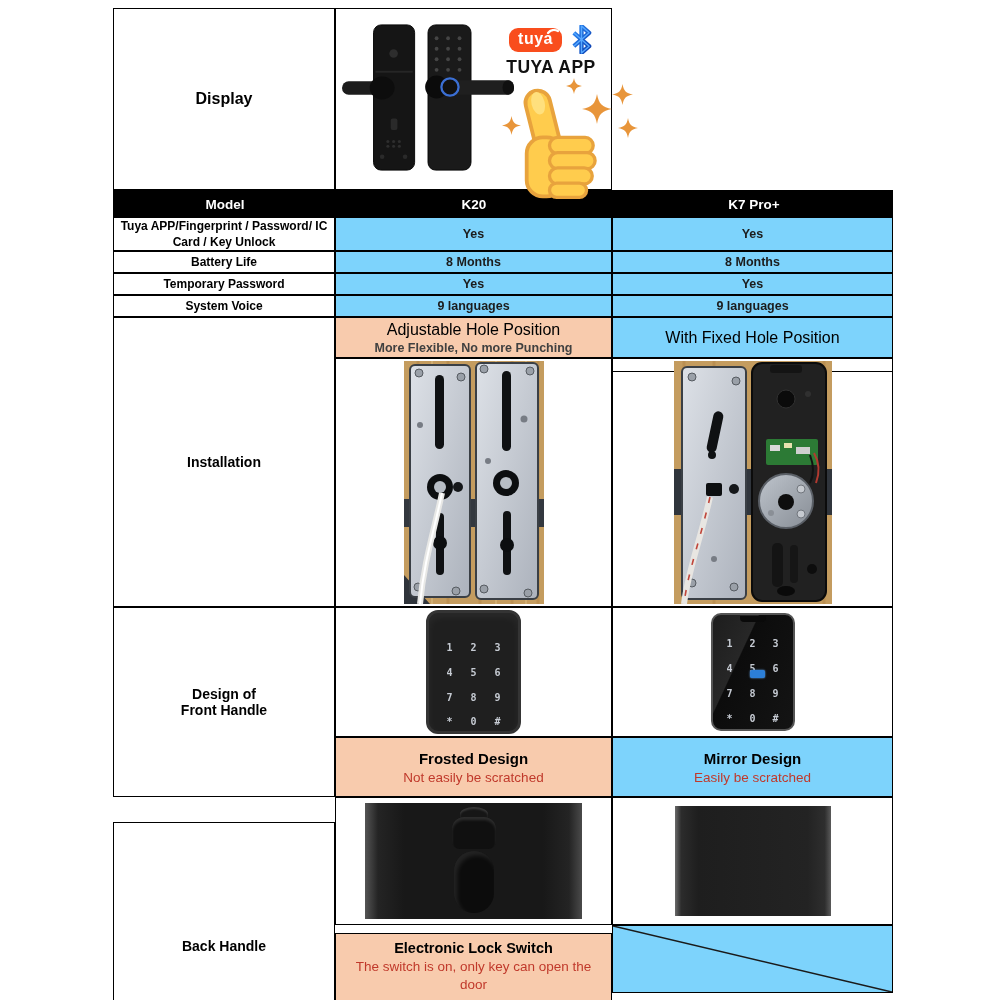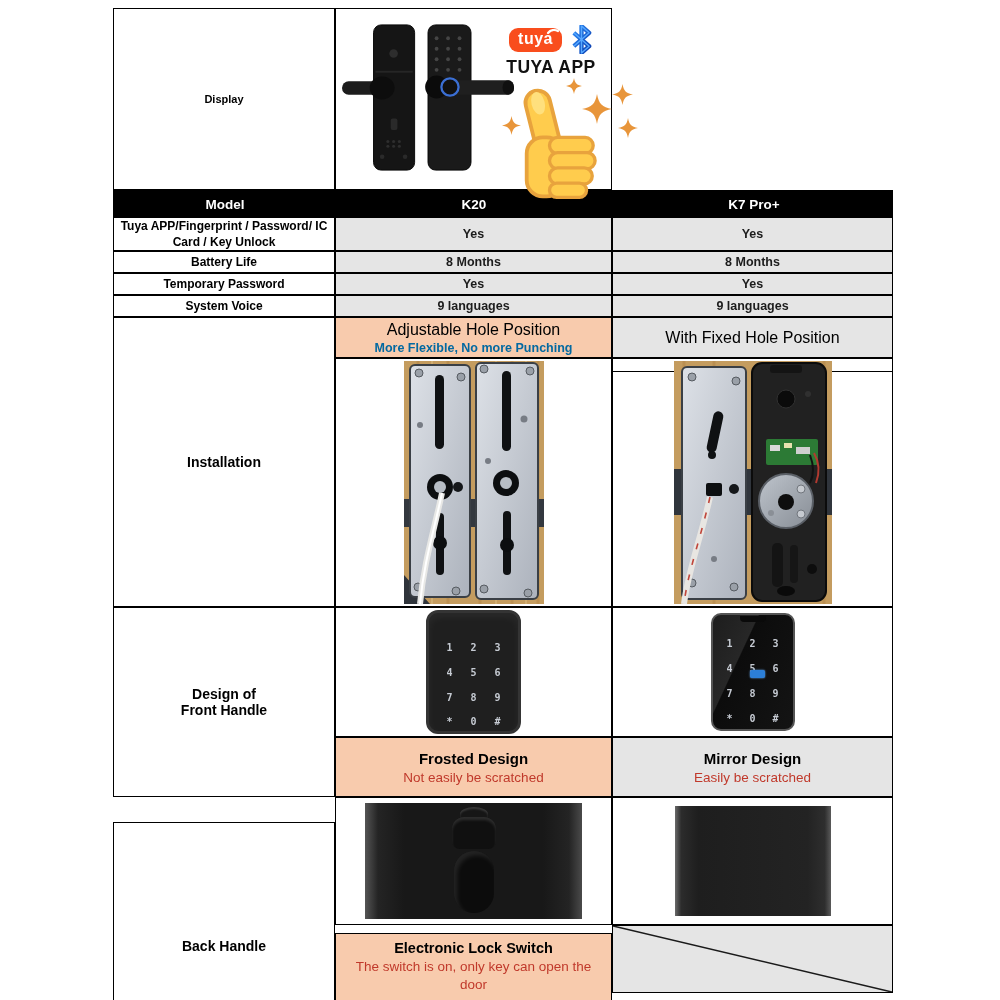--- a/index.html
+++ b/index.html
@@ -1,27 +1,27 @@
 <!DOCTYPE html>
 <html><head>
 <meta charset="utf-8">
 <style>
   html,body{margin:0;padding:0;background:#fff;}
   body{width:1000px;height:1000px;position:relative;font-family:"Liberation Sans",sans-serif;color:#000;}
   .tbl{position:absolute;left:113px;top:8px;width:780px;height:985px;}
   .cell{position:absolute;box-sizing:border-box;border:1px solid #000;display:flex;flex-direction:column;align-items:center;justify-content:center;text-align:center;overflow:hidden;}
-  .green{background:#e5e5e5;}
+  .green{background:#7dd3fc;}
   .orange{background:#F8CBAD;}
-  .lbl{font-weight:bold;font-size:11px;}
+  .lbl{font-weight:bold;font-size:16px;}
   .speclbl{font-weight:bold;font-size:12px;line-height:1.35;padding:0 5px;}
   .specval{font-weight:bold;font-size:12.5px;color:#1c1c1c;}
   .blackbar{position:absolute;box-sizing:border-box;background:#000;border:1px solid #000;}
   .blackbar span{position:absolute;top:50%;transform:translate(-50%,-50%);color:#fff;font-weight:bold;font-size:13.5px;}
   .holetitle{font-weight:normal;font-size:16px;line-height:1.2;}
-  .holesub{font-weight:bold;font-size:12.5px;color:#0369a1;margin-top:2px;}
+  .holesub{font-weight:bold;font-size:12.5px;color:#404040;margin-top:2px;}
   .dsgtitle{font-weight:bold;font-size:15px;}
   .dsgsub{font-size:13.5px;color:#C0392B;margin-top:3px;}
   .swtitle{font-weight:bold;font-size:14.5px;}
   .swsub{font-size:13.5px;color:#C0392B;margin-top:2px;line-height:1.35;padding:0 12px;}
   .photo{display:block;}
   
   .prodcell{position:relative;}
   .locksvg{position:absolute;}
   .logo{position:absolute;display:flex;flex-direction:column;align-items:center;}
   .logorow{display:flex;align-items:center;gap:8px;}

